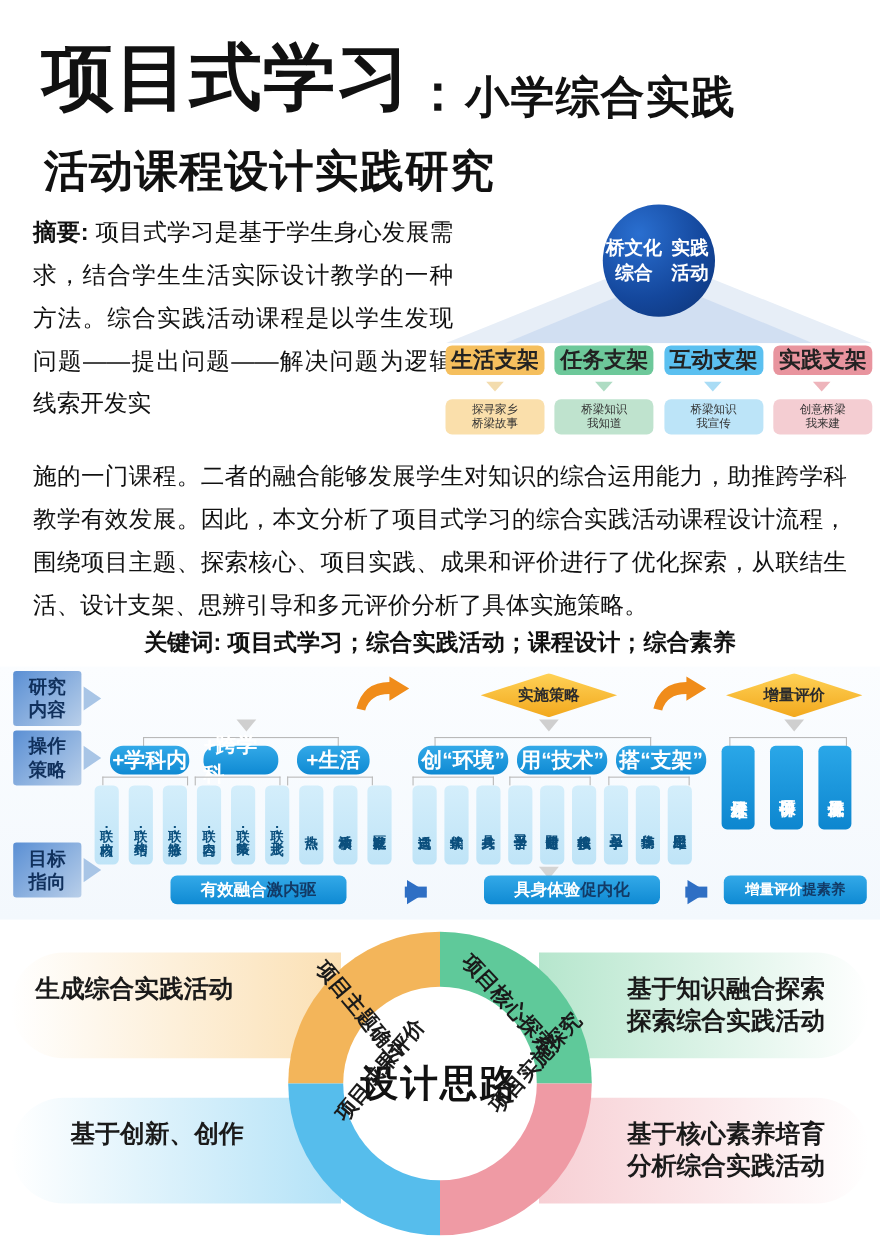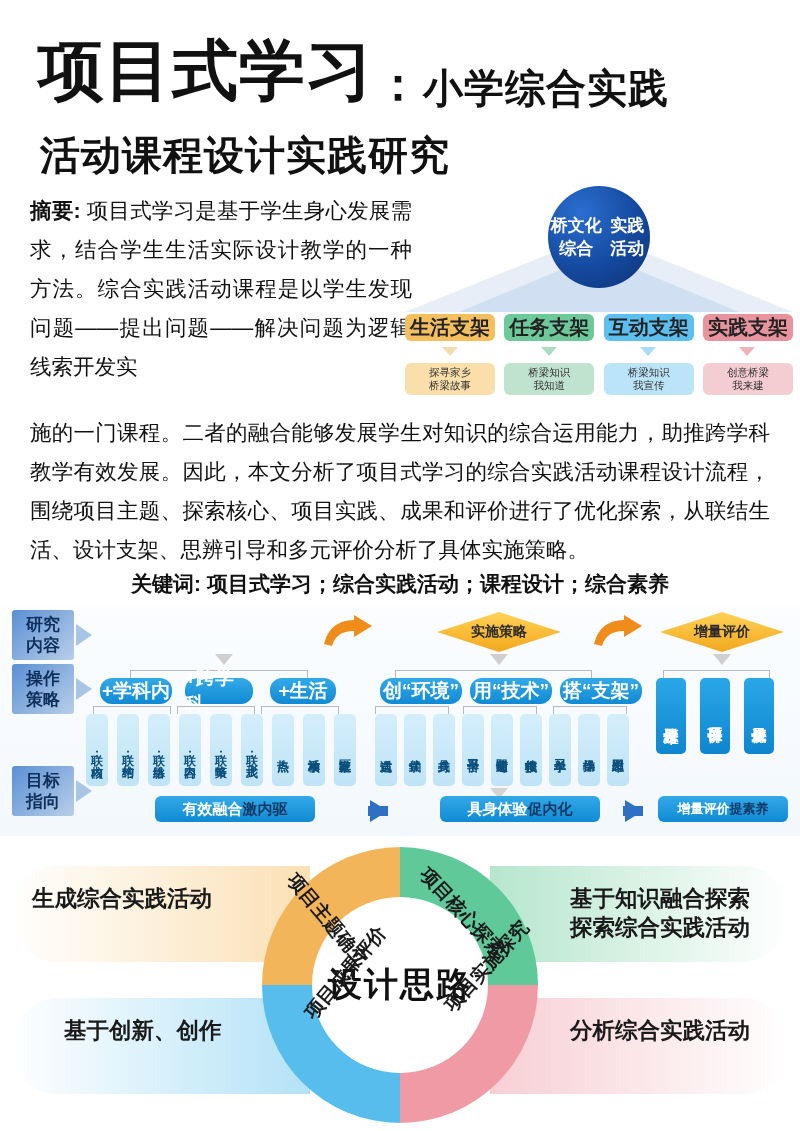--- a/index.html
+++ b/index.html
@@ -287,20 +287,21 @@
   </div>
 
   <div class="band" style="left: 490px; top: 28px; width: 300px; border-radius: 0px 48px 48px 0px; background: linear-gradient(to right, rgb(182, 230, 205) 0%, rgba(255, 255, 255, 0) 100%);"></div>
   <div class="band-txt" style="left:570px;top:46px;">
     <div>基于知识融合探索</div>
     <div>探索综合实践活动</div>
   </div>
 
   <div class="band" style="left: 490px; top: 160px; width: 300px; border-radius: 0px 48px 48px 0px; background: linear-gradient(to right, rgb(247, 207, 212) 0%, rgba(255, 255, 255, 0) 100%);"></div>
   <div class="band-txt" style="left:570px;top:178px;">
+    <div>基于核心素养培育</div>
     <div>分析综合实践活动</div>
   </div>
 
   <div class="ring">
     <svg viewBox="0 0 302 286">
       <path id="q-tl" d="M151 143 L151 5 A138 138 0 0 0 13 143 Z" fill="#f3b55a"></path>
       <path id="q-tr" d="M151 143 L151 5 A138 138 0 0 1 289 143 Z" fill="#5fc99a"></path>
       <path id="q-br" d="M151 143 L289 143 A138 138 0 0 1 151 281 Z" fill="#ef9aa4"></path>
       <path id="q-bl" d="M151 143 L151 281 A138 138 0 0 1 13 143 Z" fill="#56bdec"></path>
     </svg>

